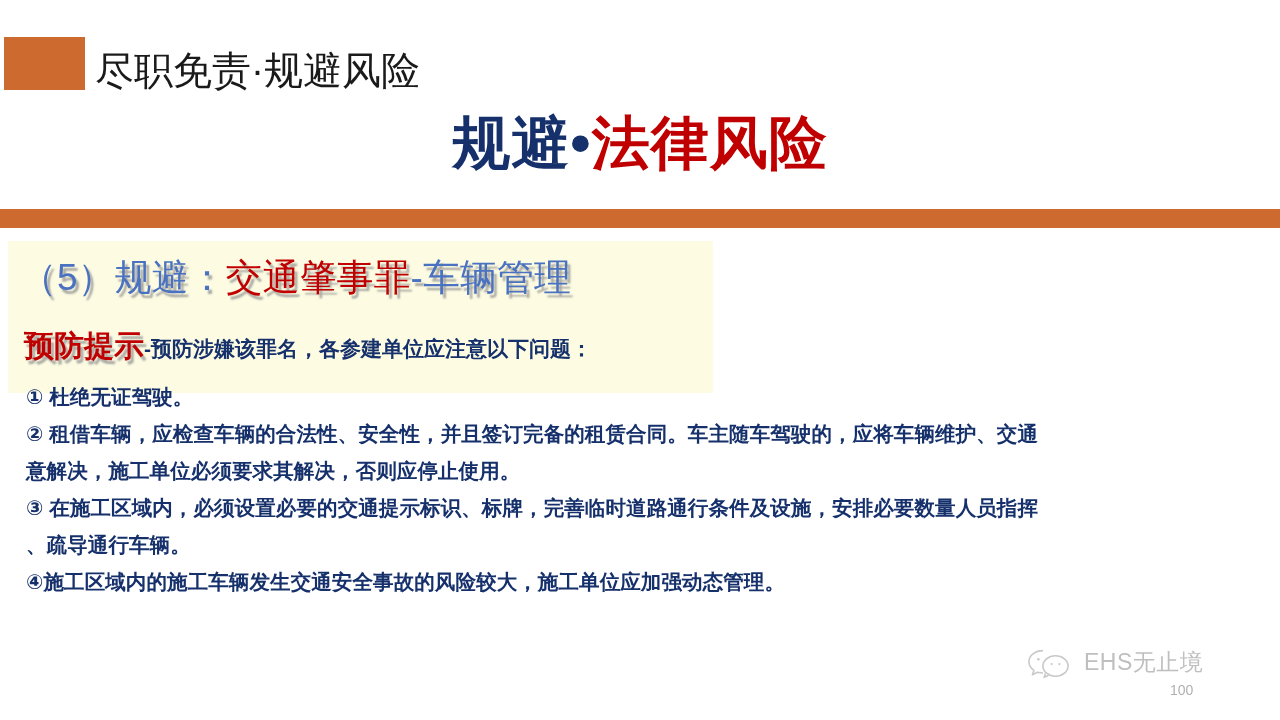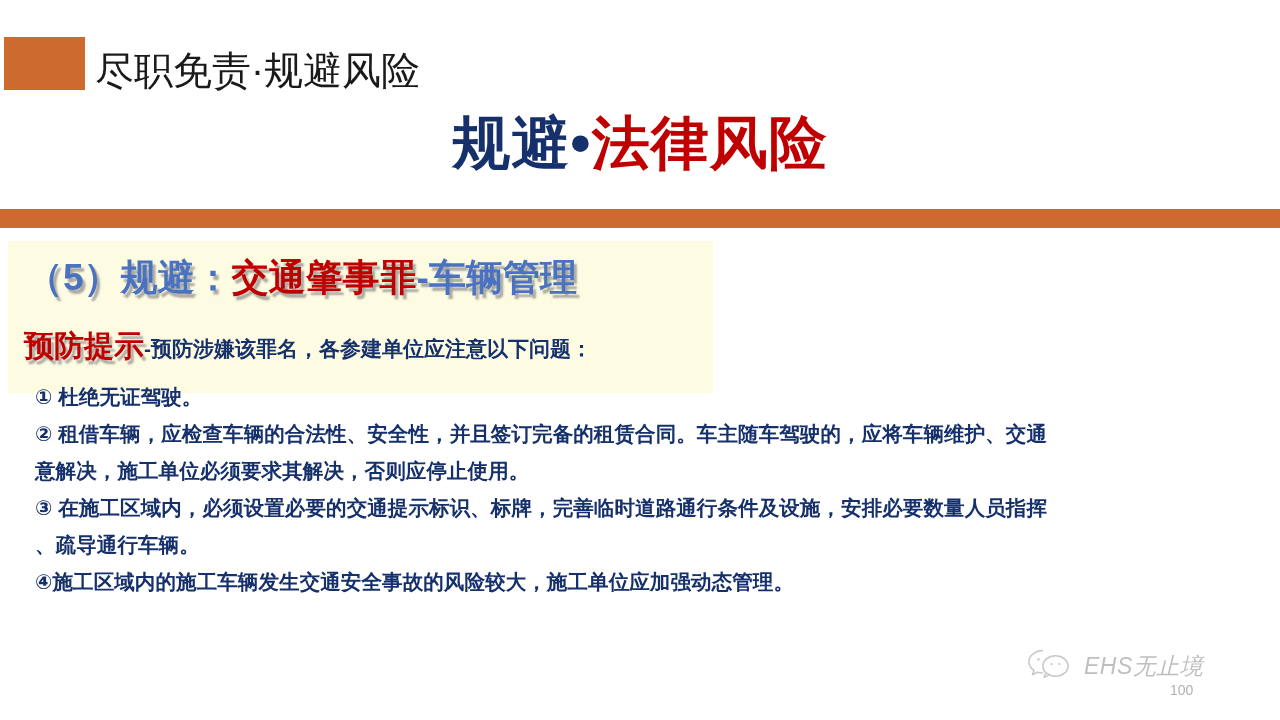--- a/index.html
+++ b/index.html
@@ -78,25 +78,25 @@
     left: 8px;
     top: 241px;
     width: 705px;
     height: 152px;
     background: #FDFCE3;
   }
 
   
   .section-heading {
     position: absolute;
-    left: 26px;
+    left: 20px;
     top: 254px;
     font-size: 37px;
     line-height: 48px;
-    font-weight: 700;
+    font-weight: 400;
     white-space: nowrap;
     letter-spacing: 0px;
     text-shadow: 3px 4px 2px rgba(140,140,140,0.75);
   }
   .section-heading .sh-blue { color: #4A72C0; }
   .section-heading .sh-red  { color: #C00000; }
 
   
   .tip-line {
     position: absolute;
@@ -118,42 +118,41 @@
     font-size: 21px;
     line-height: 38px;
     font-weight: 700;
     color: #15306B;
     vertical-align: baseline;
   }
 
   
   .body-area {
     position: absolute;
-    left: 35px;
+    left: 26px;
     top: 378px;
     width: 1245px;
   }
   .body-line {
     font-size: 20.5px;
     line-height: 37px;
     font-weight: 700;
     color: #15306B;
     letter-spacing: 0.1px;
     white-space: nowrap;
   }
 
   
   .watermark {
     position: absolute;
     left: 1026px;
     top: 648px;
     display: flex;
-    align-items: center;
+    align-items: flex-start;
     gap: 6px;
-    font-style: italic;
   }
   .wm-icon { display: block; }
   .wm-text {
     font-size: 23px;
     line-height: 28px;
     color: #BFBFBF;
     font-weight: 400;
     letter-spacing: 0.5px;
     white-space: nowrap;
   }

